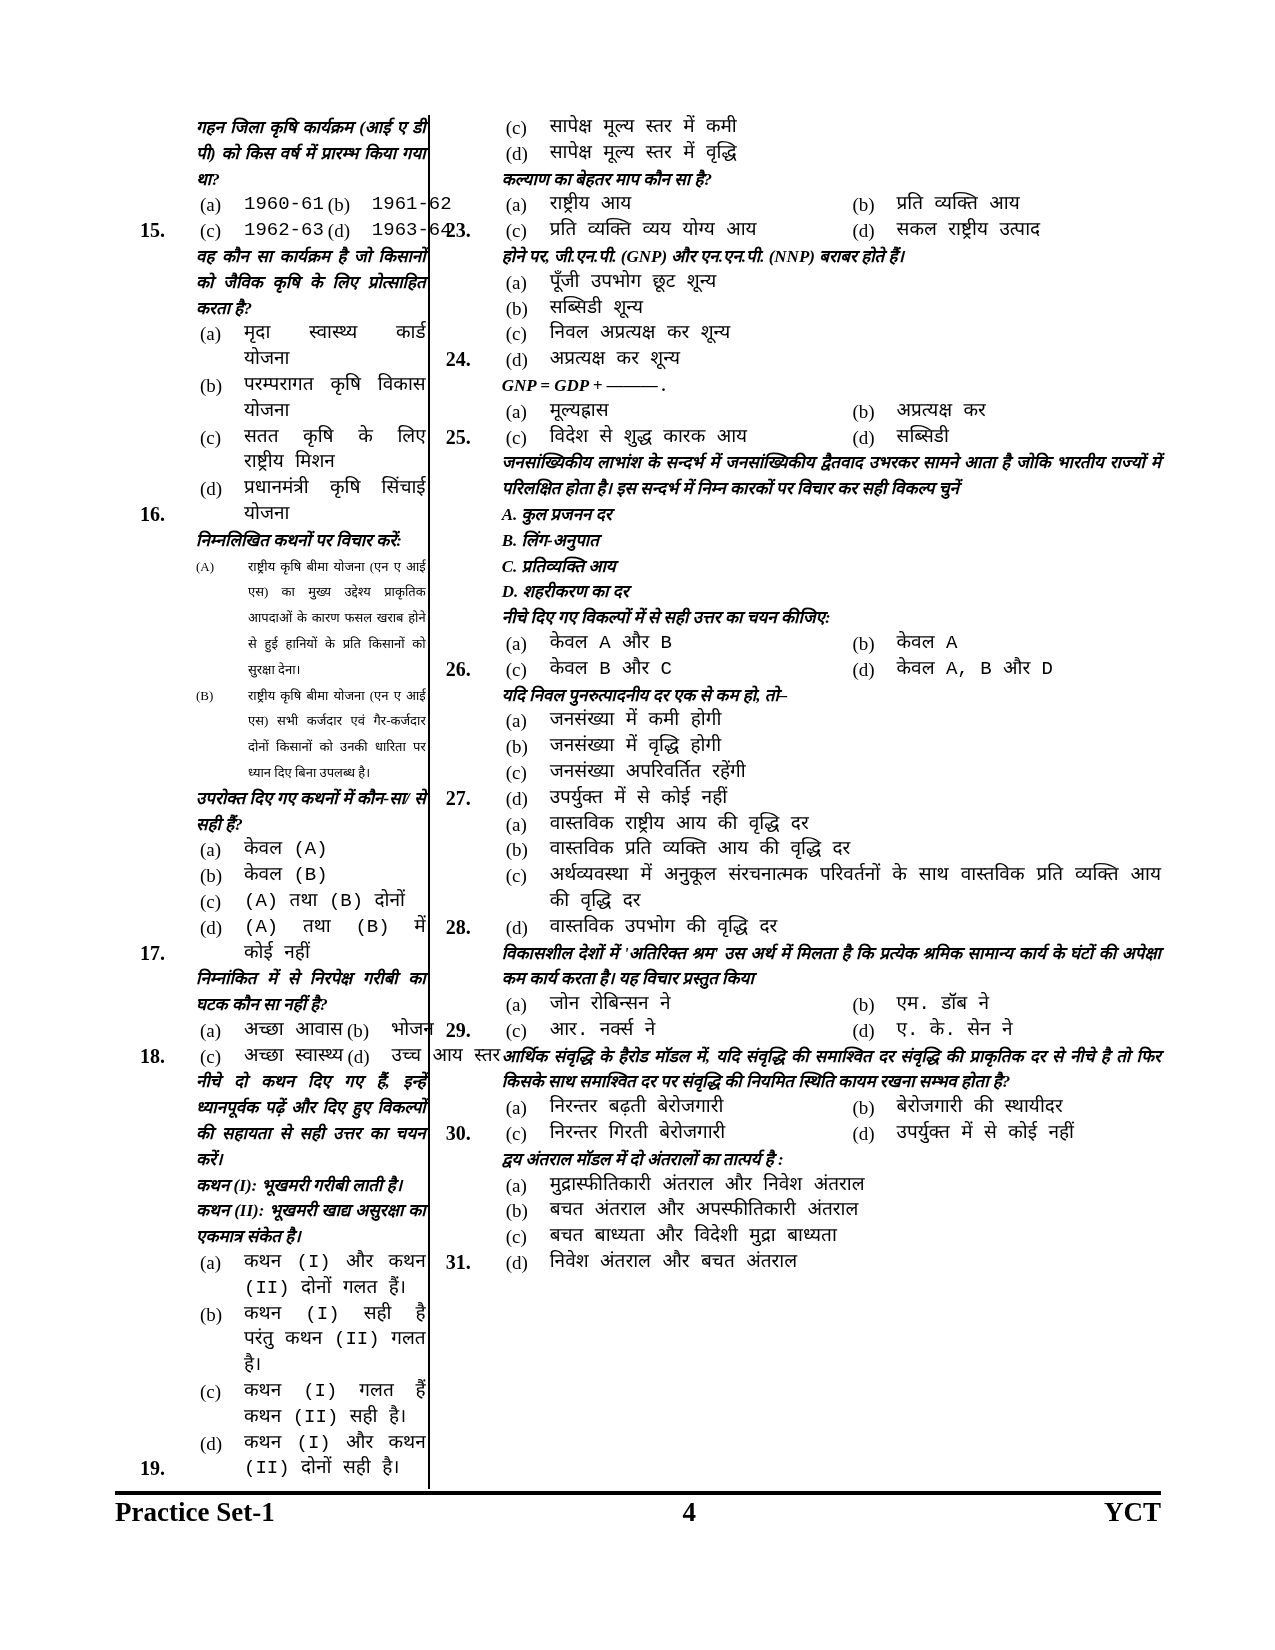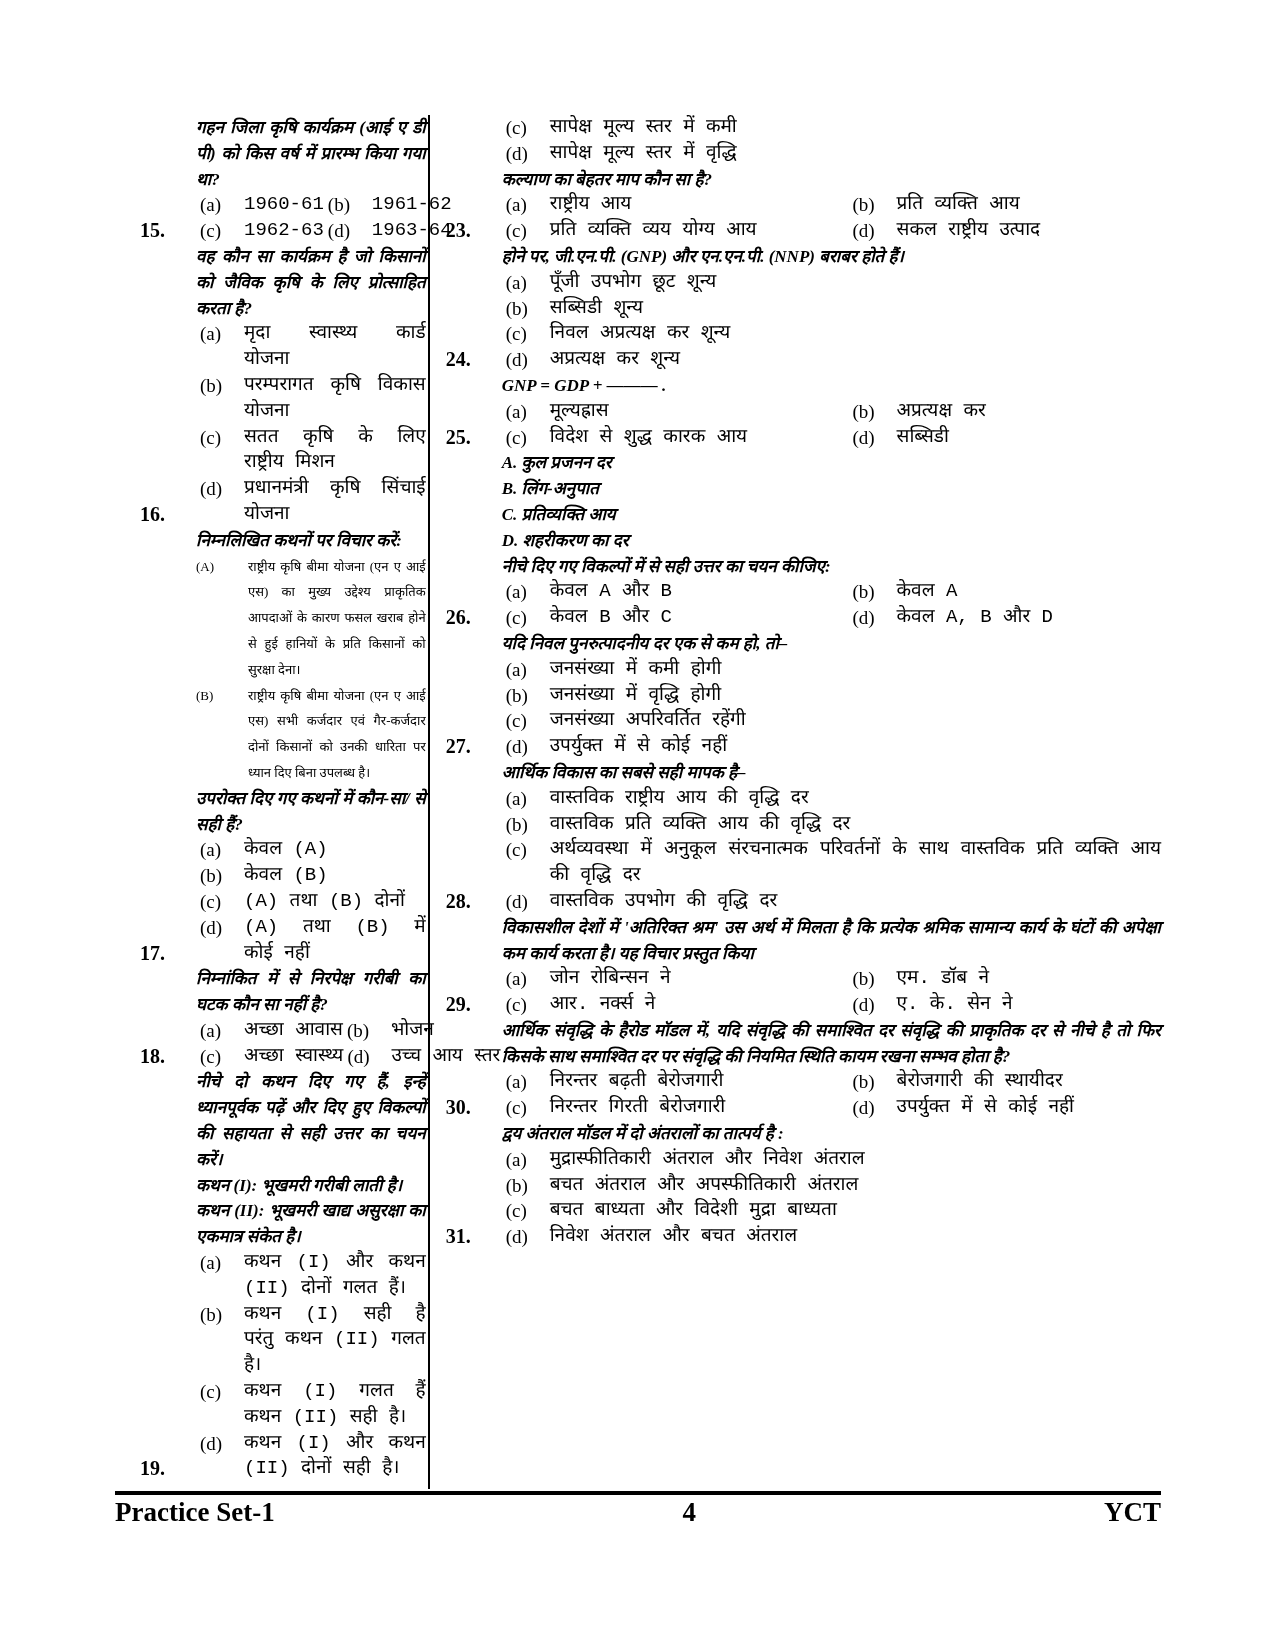--- a/index.html
+++ b/index.html
@@ -261,20 +261,21 @@
               <div class="opt second">
                 <span class="olabel">(d)</span>
                 <span class="otext">सब्सिडी</span>
               </div>
             </div>
           </div>
         </div>
         <div class="question">
           <div class="qnum">26.</div>
           <div class="qbody">
+            <div class="qtext">जनसांख्यिकीय लाभांश के सन्दर्भ में जनसांख्यिकीय द्वैतवाद उभरकर सामने आता है जोकि भारतीय राज्यों में परिलक्षित होता है। इस सन्दर्भ में निम्न कारकों पर विचार कर सही विकल्प चुनें</div>
             <div class="qtext">A. कुल प्रजनन दर</div>
             <div class="qtext">B. लिंग-अनुपात</div>
             <div class="qtext">C. प्रतिव्यक्ति आय</div>
             <div class="qtext">D. शहरीकरण का दर</div>
             <div class="qtext">नीचे दिए गए विकल्पों में से सही उत्तर का चयन कीजिए:</div>
             <div class="optrow">
               <div class="opt first">
                 <span class="olabel">(a)</span>
                 <span class="otext">केवल A और B</span>
               </div>
@@ -313,21 +314,20 @@
             </div>
             <div class="opt">
               <span class="olabel">(d)</span>
               <span class="otext">उपर्युक्त में से कोई नहीं</span>
             </div>
           </div>
         </div>
         <div class="question">
           <div class="qnum">28.</div>
           <div class="qbody">
-            <div class="qtext">आर्थिक विकास का सबसे सही मापक है–</div>
             <div class="opt">
               <span class="olabel">(a)</span>
               <span class="otext">वास्तविक राष्ट्रीय आय की वृद्धि दर</span>
             </div>
             <div class="opt">
               <span class="olabel">(b)</span>
               <span class="otext">वास्तविक प्रति व्यक्ति आय की वृद्धि दर</span>
             </div>
             <div class="opt">
               <span class="olabel">(c)</span>

